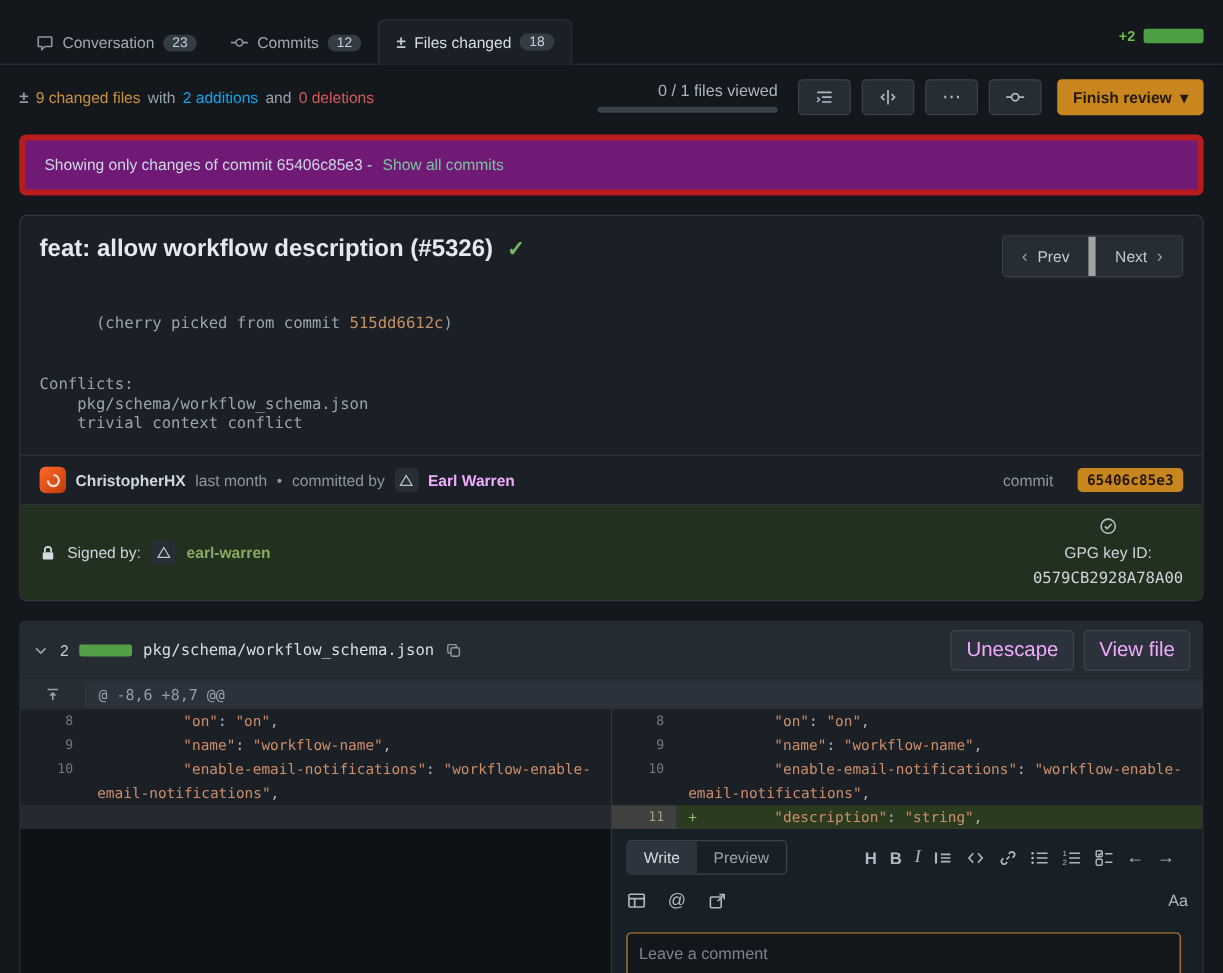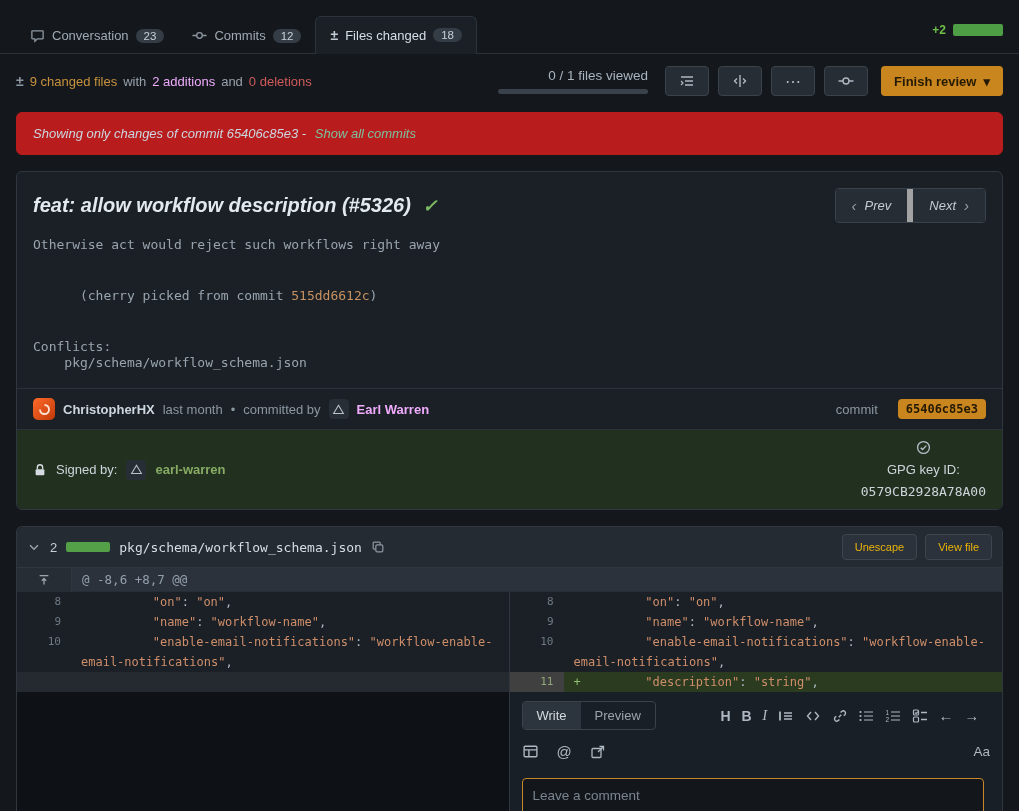--- a/index.html
+++ b/index.html
@@ -27,39 +27,39 @@
   .pm-glyph { font-weight:bold; font-size:14px; }
   .tabbar-right { margin-left:auto; display:flex; align-items:center; gap:7px; padding-bottom:16px; }
   .addnum { color:#6fbf48; font-size:12px; font-weight:bold; }
   .statbar-top { width:50px; height:12px; background:#4d9e45; border-radius:2px; }
 
   
   .toolbar { display:flex; align-items:center; justify-content:space-between; padding:12px 16px 14px; }
   .toolbar-left { display:flex; align-items:center; gap:6px; }
   .diffstat-files { color:#c8923c; }
   .stat-muted { color:#97a1ab; }
-  .stat-add { color:#f0abfc; }
+  .stat-add { color:#0ea5e9; }
   .stat-del { color:#d05a5a; }
   .toolbar-right { display:flex; align-items:center; gap:9px; }
   .viewed { display:flex; flex-direction:column; align-items:flex-end; gap:6px; margin-right:8px; }
   .viewed-label { color:#aab4be; font-size:13.5px; }
   .progress { width:150px; height:5px; background:#39414a; border-radius:3px; }
   .icon-btn { width:44px; height:30px; display:flex; align-items:center; justify-content:center;
     background:#262d34; border:1px solid #3a424b; border-radius:4px; color:#aeb8c2; cursor:pointer; }
   .finish-btn { height:30px; display:flex; align-items:center; gap:7px; padding:0 13px; background:#c9861f;
     border:none; border-radius:4px; color:#241903; font-weight:bold; font-size:13px; cursor:pointer; margin-left:4px; }
 
   
-  .banner { margin:2px 16px 16px; padding:13px 16px; background:#b91c1c; border:1px solid #b91c1c;
-    border-radius:6px; color:#ccd7e2;font-style:italic; }
+  .banner { margin:2px 16px 16px; padding:13px 16px; background:#701a75; border:5px solid #b91c1c;
+    border-radius:6px; color:#ccd7e2; }
   .banner a { color:#7cc1a0; text-decoration:none; margin-left:5px; cursor:pointer; }
 
   
   .panel { margin:0 16px 16px; background:#1a2026; border:1px solid #30373f; border-radius:6px; }
-  .commit-head { display:flex; align-items:center; justify-content:space-between; padding:16px 16px 8px;font-style:italic; }
+  .commit-head { display:flex; align-items:flex-start; justify-content:space-between; padding:16px 16px 8px; }
   .commit-title { font-size:20px; font-weight:600; color:#e2e9ef; }
   .check-green { color:#7bb862; font-weight:bold; font-size:18px; margin-left:8px; }
   .prevnext { display:flex; border:1px solid #3a424b; border-radius:4px; overflow:hidden; }
   .pn-btn { display:flex; align-items:center; gap:8px; padding:8px 16px; background:#262d35; color:#c2cbd3; cursor:pointer; }
   .pn-btn + .pn-btn { border-left:6px solid #a3a3a3; }
   .chev { color:#97a1ab; font-size:15px; }
   .commit-body { padding:6px 16px 16px; font-family:"DejaVu Sans Mono", monospace; font-size:13px;
     color:#9aa4ae; line-height:1.3; }
   .commit-body p { margin:0 0 17px; white-space:pre-wrap; }
   .commit-body .tight { margin:0; }
@@ -80,21 +80,21 @@
 
   
   .diff-wrap { margin:0 16px; border:1px solid #30373f; border-bottom:none; border-radius:6px 6px 0 0; background:#1a2026; }
   .diff-header { display:flex; align-items:center; gap:9px; padding:7px 10px; background:#242b33;
     border-bottom:1px solid #30373f; border-radius:6px 6px 0 0; }
   .statbar-file { width:44px; height:10px; background:#53a049; border-radius:2px; }
   .diff-count { color:#c6cfd7; }
   .filename { font-family:"DejaVu Sans Mono", monospace; font-size:13px; color:#d6dee5; }
   .diff-header-right { margin-left:auto; display:flex; gap:8px; }
   .small-btn { padding:6px 12px; background:#2b323b; border:1px solid #3d454e; border-radius:4px;
-    color:#eab308; font-size:11px; cursor:pointer; }
+    color:#f0abfc; font-size:17px; cursor:pointer; }
   .hunk-row { display:flex; background:#2b323c; border-bottom:1px solid #262d34; }
   .hunk-gutter { width:55px; flex:none; background:#262d35; border-right:1px solid #30373f;
     display:flex; align-items:center; justify-content:center; padding:3px 0; color:#9aa4ae; cursor:pointer; }
   .hunk-text { font-family:"DejaVu Sans Mono", monospace; font-size:12.5px; color:#93a0ac; padding:4px 10px; }
   .diff-table { display:flex; }
   .pane { width:50%; }
   .pane-left { border-right:1px solid #30373f; }
   .drow { display:flex; }
   .lnum { width:54px; flex:none; text-align:right; padding:0 10px 0 0; color:#6f7983;
     font-family:"DejaVu Sans Mono", monospace; font-size:11px; line-height:20px; cursor:pointer; }
@@ -219,26 +219,26 @@
         <span class="chev">‹</span>
         <span>Prev</span>
       </div>
       <div class="pn-btn">
         <span>Next</span>
         <span class="chev">›</span>
       </div>
     </div>
   </div>
   <div class="commit-body">
-    <p>Otherwise act would reject such workflows right away</p>
     <p>
       <span>(cherry picked from commit </span><a>515dd6612c</a><span>)</span>
     </p>
     <div class="tight" style="white-space:pre;">Conflicts:</div>
     <div class="tight" style="white-space:pre;">    pkg/schema/workflow_schema.json</div>
+    <div class="tight" style="white-space:pre;">    trivial context conflict</div>
   </div>
   <div class="author-row">
     <span class="avatar-swirl">
       <svg width="15" height="15" viewBox="0 0 16 16" fill="none" stroke="#ffe2d2" stroke-width="2">
           <path d="M8 3.2c2.8 0 4.8 2 4.8 4.8S10.8 12.8 8 12.8 3.2 10.8 3.2 8"></path>
         </svg>
     </span>
     <span class="uname">ChristopherHX</span>
     <span>last month</span>
     <span>•</span>

